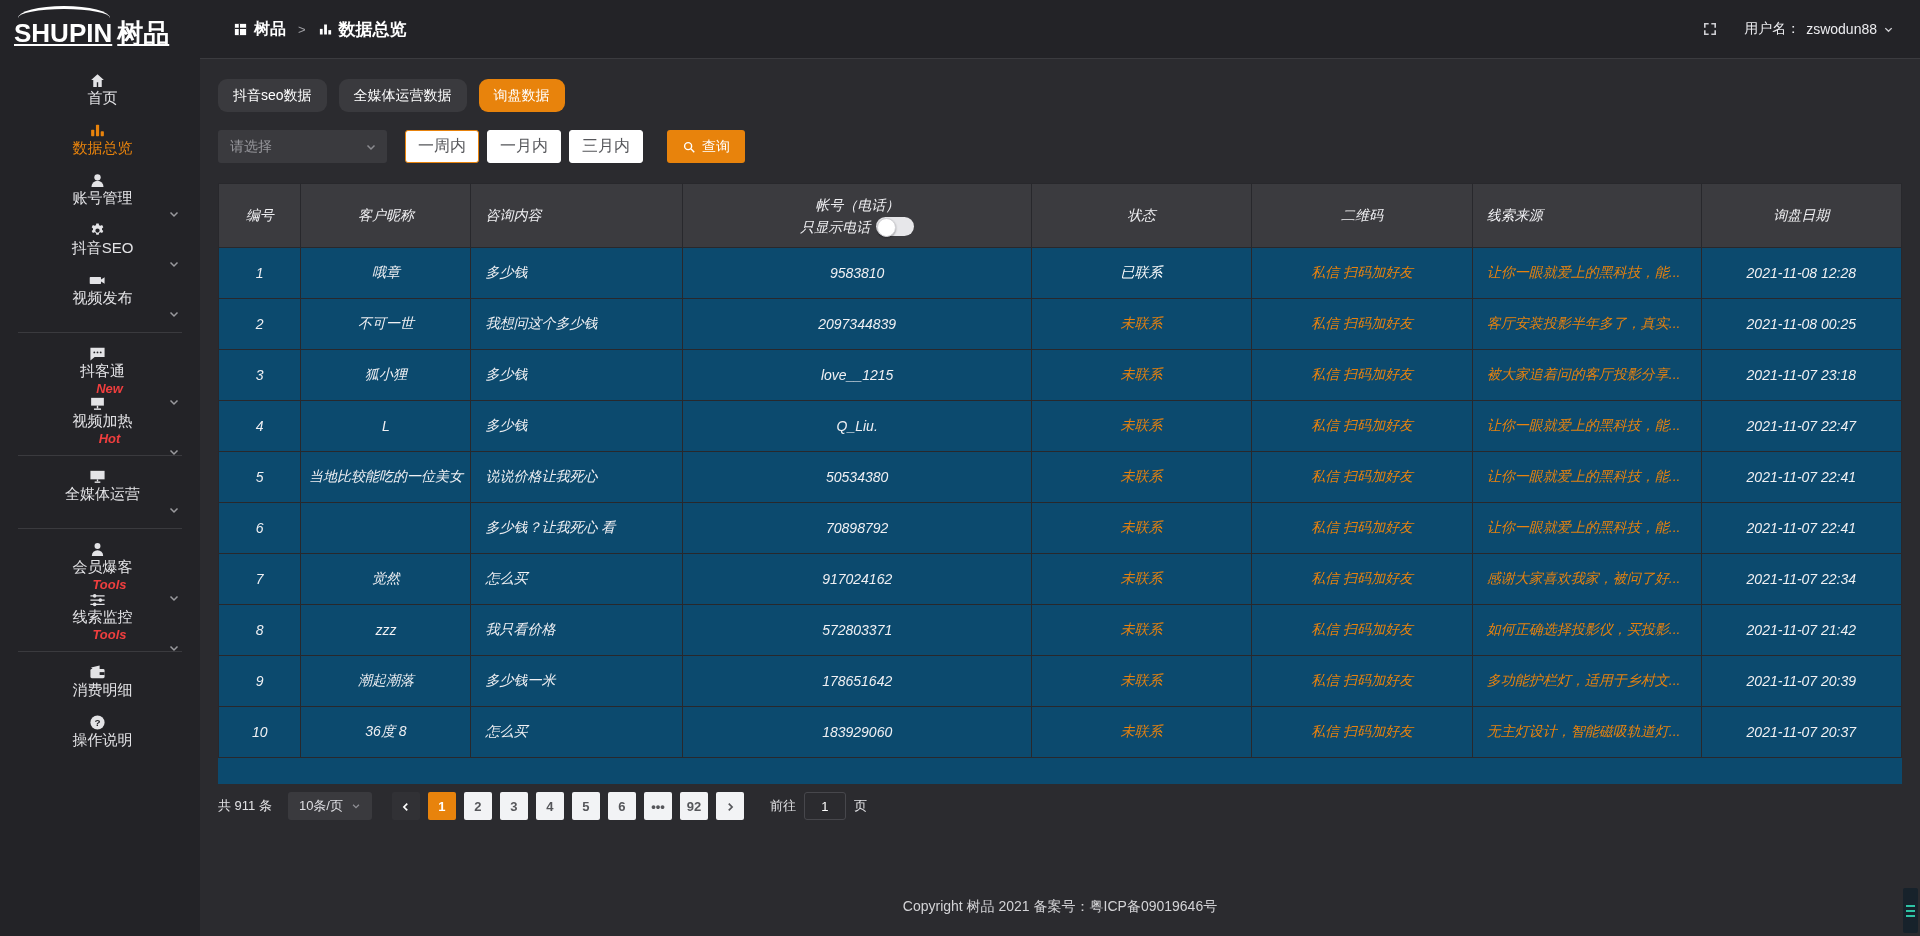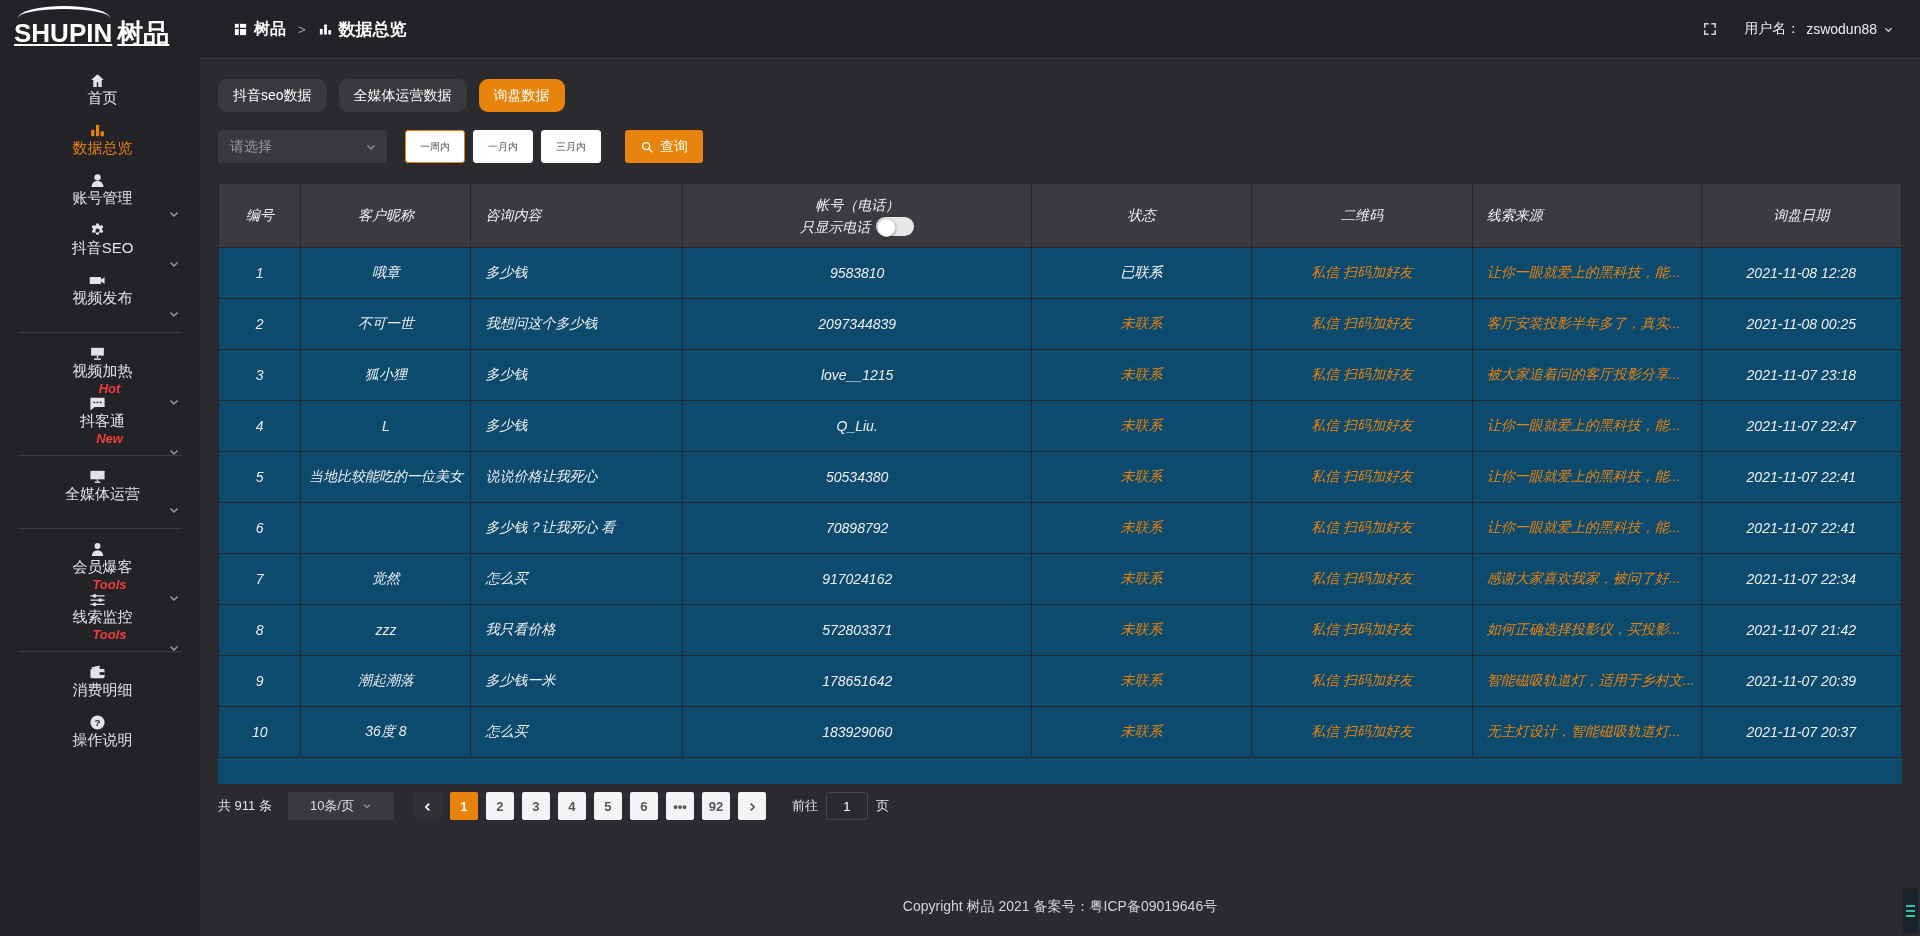--- a/index.html
+++ b/index.html
@@ -44,21 +44,21 @@
   
   .main { position:absolute; left:200px; right:0; top:59px; bottom:0; padding:20px 18px 0; }
   .tabs { display:flex; gap:12px; }
   .tab { height:33px; padding:0 15px; background:#3a3a3e; color:#fff; font-size:14px; border-radius:9px; }
   .tab.active { background:#e8830c; }
 
   .filters { margin-top:18px; display:flex; align-items:center; }
   .sel { width:169px; height:33px; background:#3a3a3e; border-radius:3px; display:flex; align-items:center; justify-content:space-between; padding:0 10px 0 12px; font-size:14px; color:#97979c; cursor:pointer; margin-right:18px; }
   .sel .chev { width:12px; height:12px; color:#8b8b90; }
   .sel .chev svg { width:100%; height:100%; display:block; }
-  .rbtn { height:33px; min-width:60px; padding:0 12px; background:#fff; color:#55565a; font-size:10px; border-radius:3px; margin-right:8px; border:1px solid #fff; }
+  .rbtn { height:33px; min-width:60px; padding:0 12px; background:#fff; color:#55565a; font-size:16px; border-radius:3px; margin-right:8px; border:1px solid #fff; }
   .rbtn.active { border:1px solid #e8830c; }
   .qbtn { height:33px; padding:0 15px; margin-left:16px; background:#e8830c; color:#fff; font-size:14px; border-radius:3px; display:flex; align-items:center; gap:6px; }
   .qbtn .sic { width:14px; height:14px; }
   .qbtn .sic svg { width:100%; height:100%; display:block; }
 
   
   .table-wrap { margin-top:20px; background:#0c4a6e; padding-bottom:26px;font-style:italic; }
   table { width:100%; border-collapse:collapse; table-layout:fixed; font-size:14px; }
   th, td { border:1px solid #28282c; height:51px; text-align:center; color:#f0f0f3; font-weight:normal; overflow:hidden; white-space:nowrap; }
   thead th { background:#3b3b3f; height:64px; }
@@ -67,21 +67,21 @@
   td.st-pending { color:#e8820e; }
   td.st-contacted { color:#ffffff; }
   .acc-l1 { line-height:22px; }
   .acc-l2 { display:flex; align-items:center; justify-content:center; gap:6px; line-height:22px; }
   .switch { display:inline-block; width:38px; height:19px; background:#e7e7ea; border-radius:10px; position:relative; cursor:pointer; }
   .switch::after { content:''; position:absolute; left:1px; top:1px; width:17px; height:17px; background:#fff; border:1px solid #d2d2d6; border-radius:50%; box-shadow:0 1px 2px rgba(0,0,0,.35); }
 
   
   .pager { margin-top:8px; display:flex; align-items:center; font-size:13px; color:#e2e2e5; }
   .total { margin-right:16px; }
-  .psel { width:106px; height:28px; background:#3a3a3e; border-radius:3px; display:flex; align-items:center; justify-content:center; gap:8px; color:#dfdfe3; font-size:13px; cursor:pointer; margin-right:16px; }
+  .psel { width:84px; height:28px; background:#3a3a3e; border-radius:3px; display:flex; align-items:center; justify-content:center; gap:8px; color:#dfdfe3; font-size:13px; cursor:pointer; margin-right:16px; }
   .psel .chev { width:10px; height:10px; color:#909095; }
   .psel .chev svg { width:100%; height:100%; display:block; }
   .pg, .pnav { min-width:28px; height:28px; border-radius:2px; background:#f2f3f5; color:#55565a; font-size:13px; font-weight:bold; margin:0 4px; }
   .pg.active { background:#e8830c; color:#fff; }
   .pnav svg { width:10px; height:10px; vertical-align:middle; }
   .pnav.prev { background:#313135; color:#fff; }
   .goto { display:flex; align-items:center; gap:8px; margin-left:22px; }
   .goto input { width:42px; height:28px; background:#2b2b2f; border:1px solid #47474c; border-radius:3px; color:#fff; text-align:center; font-size:13px; }
 
   .footer { position:absolute; left:0; right:0; bottom:0; height:58px; display:flex; align-items:center; justify-content:center; color:#d3d3d6; font-size:14px; }
@@ -162,45 +162,45 @@
             <path d="M5 9l7 7 7-7"></path>
           </svg>
         </span>
     </div>
 
     <div class="sdivider"></div>
 
     <div class="mi">
       <span class="ic">
           <svg viewBox="0 0 24 24" fill="currentColor">
-            <path d="M3 4h18v11H3z"></path>
-            <path d="M11 15h2v4h-2z"></path>
-            <path d="M7 19h10v2H7z"></path>
-          </svg>
-        </span>
-      <span class="lbl">视频加热</span>
-      <span class="badge red">Hot</span>
-      <span class="chev">
-          <svg viewBox="0 0 24 24" fill="none" stroke="currentColor" stroke-width="3">
-            <path d="M5 9l7 7 7-7"></path>
-          </svg>
-        </span>
-    </div>
-
-    <div class="mi">
-      <span class="ic">
-          <svg viewBox="0 0 24 24" fill="currentColor">
             <path d="M2 4h20v13H8l-6 5z"></path>
             <circle cx="7.5" cy="10.5" r="1.3" fill="#232327"></circle>
             <circle cx="12" cy="10.5" r="1.3" fill="#232327"></circle>
             <circle cx="16.5" cy="10.5" r="1.3" fill="#232327"></circle>
           </svg>
         </span>
       <span class="lbl">抖客通</span>
       <span class="badge red">New</span>
+      <span class="chev">
+          <svg viewBox="0 0 24 24" fill="none" stroke="currentColor" stroke-width="3">
+            <path d="M5 9l7 7 7-7"></path>
+          </svg>
+        </span>
+    </div>
+
+    <div class="mi">
+      <span class="ic">
+          <svg viewBox="0 0 24 24" fill="currentColor">
+            <path d="M3 4h18v11H3z"></path>
+            <path d="M11 15h2v4h-2z"></path>
+            <path d="M7 19h10v2H7z"></path>
+          </svg>
+        </span>
+      <span class="lbl">视频加热</span>
+      <span class="badge red">Hot</span>
       <span class="chev">
           <svg viewBox="0 0 24 24" fill="none" stroke="currentColor" stroke-width="3">
             <path d="M5 9l7 7 7-7"></path>
           </svg>
         </span>
     </div>
 
     <div class="sdivider"></div>
 
     <div class="mi">
@@ -467,21 +467,21 @@
             <td class="col-source">如何正确选择投影仪，买投影...</td>
             <td class="col-date">2021-11-07 21:42</td>
           </tr>
           <tr>
             <td class="col-no">9</td>
             <td class="col-nickname">潮起潮落</td>
             <td class="col-content">多少钱一米</td>
             <td class="col-account">178651642</td>
             <td class="col-status st-pending">未联系</td>
             <td class="col-qrcode">私信 扫码加好友</td>
-            <td class="col-source">智能磁吸轨道灯，适用于乡村文...</td>
+            <td class="col-source">多功能护栏灯，适用于乡村文...</td>
             <td class="col-date">2021-11-07 20:39</td>
           </tr>
           <tr>
             <td class="col-no">10</td>
             <td class="col-nickname">36度 8</td>
             <td class="col-content">怎么买</td>
             <td class="col-account">183929060</td>
             <td class="col-status st-pending">未联系</td>
             <td class="col-qrcode">私信 扫码加好友</td>
             <td class="col-source">无主灯设计，智能磁吸轨道灯...</td>

